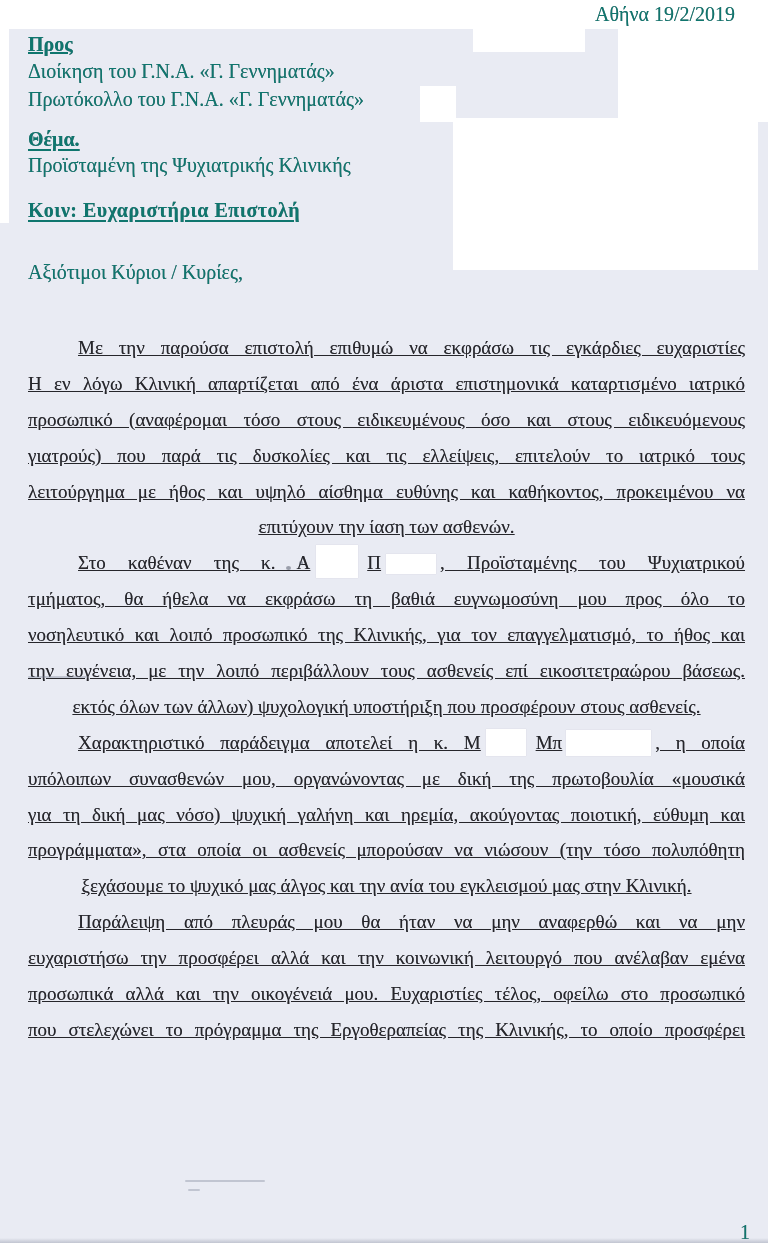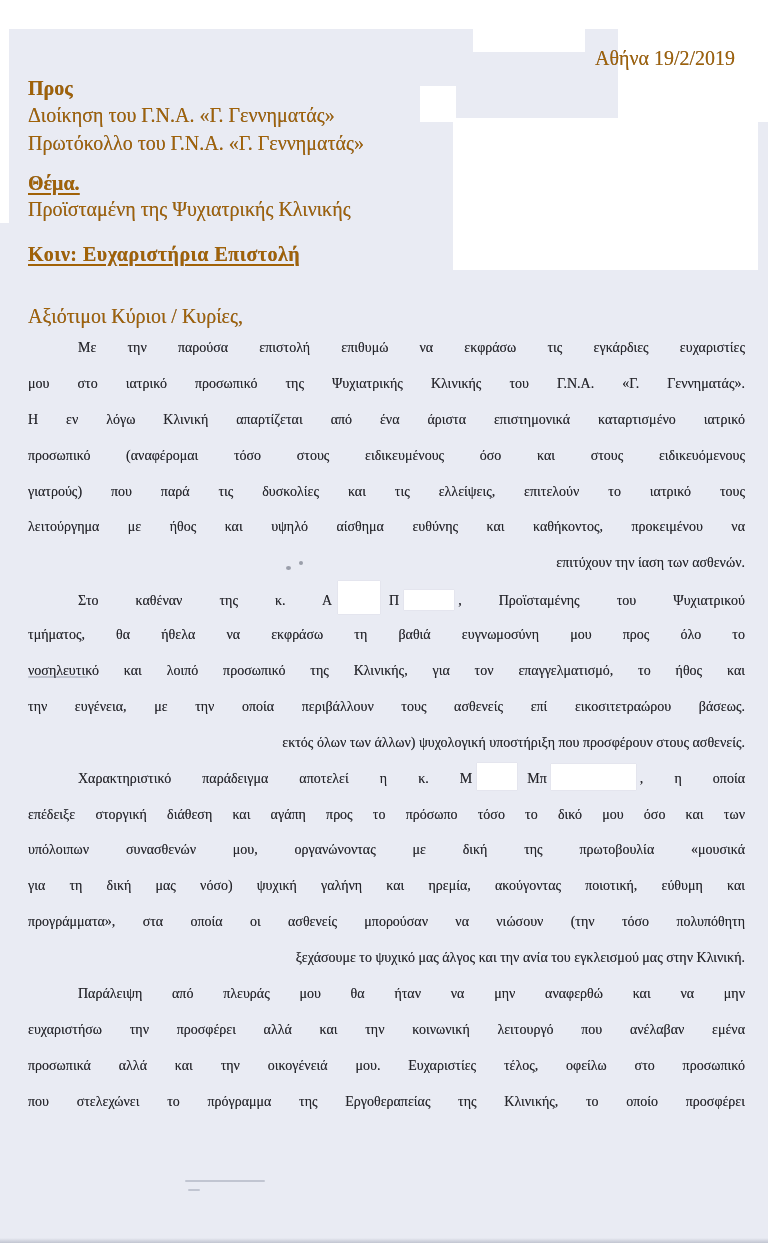--- a/index.html
+++ b/index.html
@@ -8,40 +8,40 @@
     width:768px;height:1243px;
     background:#e9ebf3;
     overflow:hidden;
     font-family:"Liberation Serif","DejaVu Serif",serif;
     color:#26262b;
   }
   .txt{
     position:absolute;
     font-size:20px;
     line-height:26px;
-    color:#a16207;
+    color:#0f766e;
     text-shadow:0 0 0.5px rgba(45,45,55,0.55);
     white-space:nowrap;
-    margin-top:44px;
   }
   .bold{font-weight:bold;}
   .ul{text-decoration:underline;text-underline-offset:3px;}
   
   .white{position:absolute;background:#ffffff;}
   
   .body-block{
     position:absolute;
     left:28px;top:330px;width:717px;
-    font-size:14px;
+    font-size:19px;
     line-height:35.9px;
     text-shadow:0 0 0.5px rgba(45,45,55,0.55);
+    text-decoration:underline;
   }
   .bl{height:35.9px;overflow:visible;}
   .jl{text-align:justify;text-align-last:justify;}
-  .ll{text-align:right;}
+  .ll{text-align:center;}
   .ind{padding-left:50px;}
   
   .redact{
     display:inline-block;
     background:#ffffff;
     box-shadow:0 0 1px rgba(200,203,214,0.8);
   }
   .r1{width:42px;height:33px;vertical-align:-9px;margin:0 9px 0 6px;}
   .r2{width:50px;height:20px;vertical-align:-5px;margin:0 4px 0 5px;}
   .r3{width:40px;height:27px;vertical-align:-7px;margin:0 10px 0 5px;}
@@ -62,49 +62,47 @@
 
   <div class="white" style="left:0;top:0;width:768px;height:29px;"></div>
   <div class="white" style="left:0;top:28px;width:9px;height:195px;"></div>
   <div class="white" style="left:473px;top:20px;width:112px;height:32px;"></div>
   <div class="white" style="left:618px;top:28px;width:150px;height:94px;"></div>
   <div class="white" style="left:420px;top:86px;width:36px;height:36px;"></div>
   <div class="white" style="left:453px;top:118px;width:305px;height:152px;"></div>
 
   <div class="txt" style="top:1px;left:595px;">Αθήνα 19/2/2019</div>
 
-  <div class="txt bold" style="top:31px;left:28px;">Προς</div>
+  <div class="txt bold" style="top:31px;left:28px;text-decoration:underline;">Προς</div>
   <div class="txt" style="top:58px;left:28px;">Διοίκηση του Γ.Ν.Α. «Γ. Γεννηματάς»</div>
   <div class="txt" style="top:86px;left:28px;">Πρωτόκολλο του Γ.Ν.Α. «Γ. Γεννηματάς»</div>
 
   <div class="txt bold ul" style="top:126px;left:28px;">Θέμα.</div>
   <div class="txt" style="top:152px;left:28px;">Προϊσταμένη της Ψυχιατρικής Κλινικής</div>
 
   <div class="txt bold ul" style="top:197px;left:28px;letter-spacing:0.5px;">Κοιν: Ευχαριστήρια Επιστολή</div>
 
   <div class="txt" style="top:259px;left:28px;">Αξιότιμοι Κύριοι / Κυρίες,</div>
 
   <div class="body-block">
 
     <div class="bl jl ind">Με την παρούσα επιστολή επιθυμώ να εκφράσω τις εγκάρδιες ευχαριστίες</div>
-    <div class="bl jl">μου στο ιατρικό προσωπικό της Ψυχιατρικής Κλινικής του Γ.Ν.Α. «Γ. Γεννηματάς».</div>
     <div class="bl jl">Η εν λόγω Κλινική απαρτίζεται από ένα άριστα επιστημονικά καταρτισμένο ιατρικό</div>
     <div class="bl jl">προσωπικό (αναφέρομαι τόσο στους ειδικευμένους όσο και στους ειδικευόμενους</div>
     <div class="bl jl">γιατρούς) που παρά τις δυσκολίες και τις ελλείψεις, επιτελούν το ιατρικό τους</div>
     <div class="bl jl">λειτούργημα με ήθος και υψηλό αίσθημα ευθύνης και καθήκοντος, προκειμένου να</div>
     <div class="bl ll">επιτύχουν την ίαση των ασθενών.</div>
 
     <div class="bl jl ind"><span>Στο καθέναν της κ. Α</span><span class="redact r1"></span><span>Π</span><span class="redact r2"></span><span>, Προϊσταμένης του Ψυχιατρικού</span></div>
     <div class="bl jl">τμήματος, θα ήθελα να εκφράσω τη βαθιά ευγνωμοσύνη μου προς όλο το</div>
     <div class="bl jl">νοσηλευτικό και λοιπό προσωπικό της Κλινικής, για τον επαγγελματισμό, το ήθος και</div>
-    <div class="bl jl">την ευγένεια, με την οποία περιβάλλουν τους ασθενείς επί εικοσιτετραώρου βάσεως.</div>
+    <div class="bl jl">την ευγένεια, με την λοιπό περιβάλλουν τους ασθενείς επί εικοσιτετραώρου βάσεως.</div>
     <div class="bl ll">εκτός όλων των άλλων) ψυχολογική υποστήριξη που προσφέρουν στους ασθενείς.</div>
 
     <div class="bl jl ind"><span>Χαρακτηριστικό παράδειγμα αποτελεί η κ. Μ</span><span class="redact r3"></span><span>Μπ</span><span class="redact r4"></span><span>, η οποία</span></div>
-    <div class="bl jl">επέδειξε στοργική διάθεση και αγάπη προς το πρόσωπο τόσο το δικό μου όσο και των</div>
     <div class="bl jl">υπόλοιπων συνασθενών μου, οργανώνοντας με δική της πρωτοβουλία «μουσικά</div>
     <div class="bl jl">για τη δική μας νόσο) ψυχική γαλήνη και ηρεμία, ακούγοντας ποιοτική, εύθυμη και</div>
     <div class="bl jl">προγράμματα», στα οποία οι ασθενείς μπορούσαν να νιώσουν (την τόσο πολυπόθητη</div>
     <div class="bl ll">ξεχάσουμε το ψυχικό μας άλγος και την ανία του εγκλεισμού μας στην Κλινική.</div>
 
     <div class="bl jl ind">Παράλειψη από πλευράς μου θα ήταν να μην αναφερθώ και να μην</div>
     <div class="bl jl">ευχαριστήσω την προσφέρει αλλά και την κοινωνική λειτουργό που ανέλαβαν εμένα</div>
     <div class="bl jl">προσωπικά αλλά και την οικογένειά μου. Ευχαριστίες τέλος, οφείλω στο προσωπικό</div>
     <div class="bl jl">που στελεχώνει το πρόγραμμα της Εργοθεραπείας της Κλινικής, το οποίο προσφέρει</div>
   </div>

